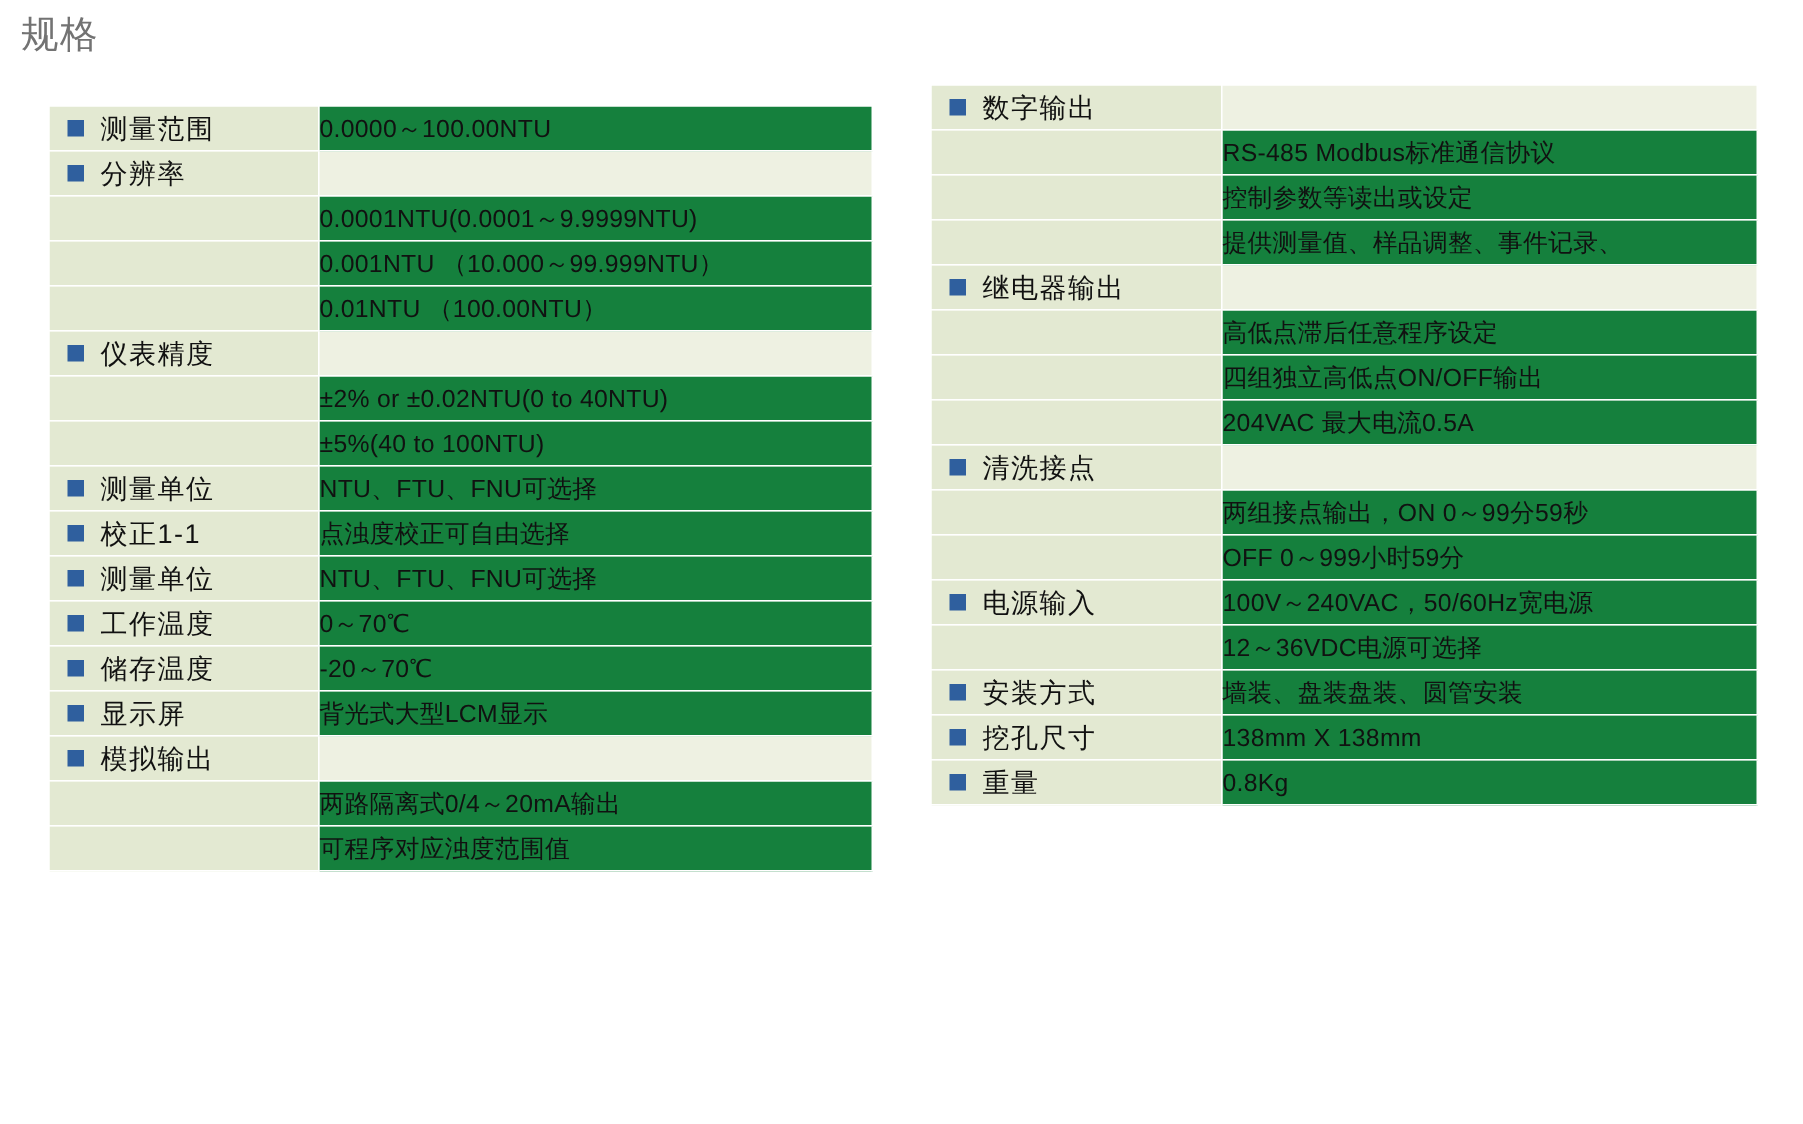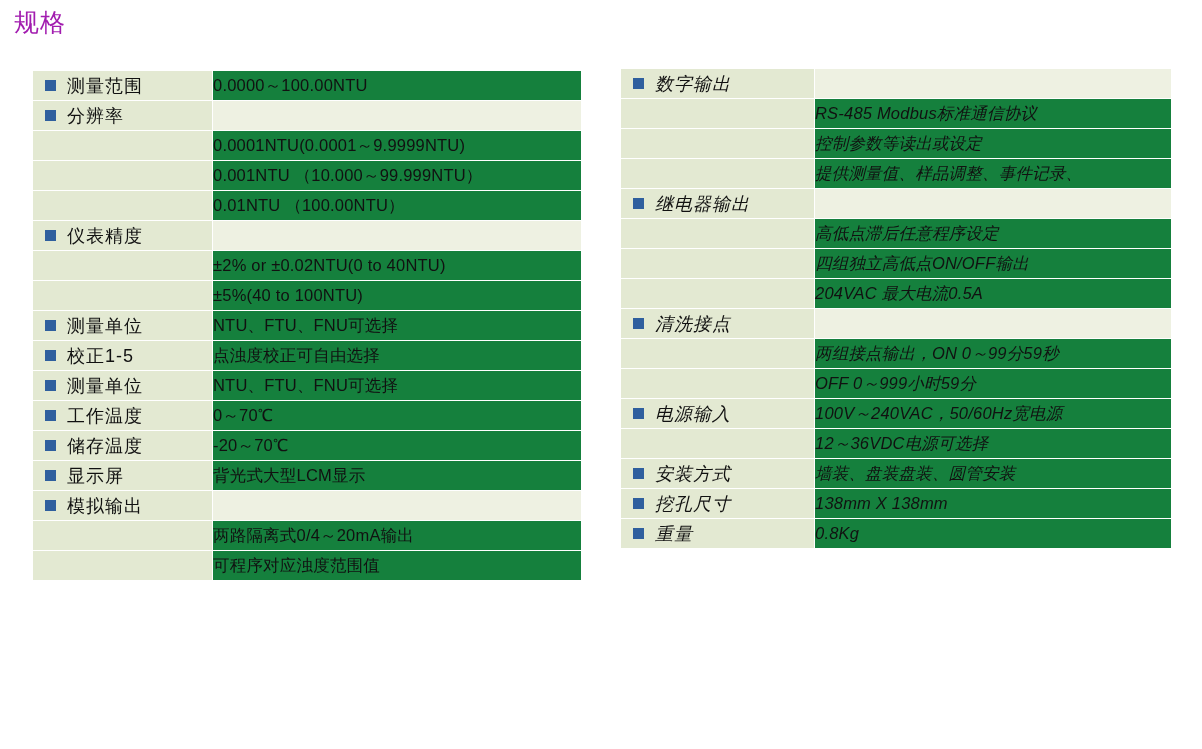--- a/index.html
+++ b/index.html
@@ -12,39 +12,38 @@
     height: 749px;
     font-family: "Liberation Serif", "DejaVu Serif", serif;
     position: relative;
     overflow: hidden;
   }
   #page-title {
     position: absolute;
     left: 14px;
     top: 6px;
     font-size: 25px;
-    color: #a21caf;
+    color: #737373;
     font-family: Liberation Mono, monospace;
     letter-spacing: 1px;
   }
   .spec-table {
     position: absolute;
     border-collapse: collapse;
     table-layout: fixed;
   }
   #table-left {
     left: 32px;
     top: 70px;
     width: 549px;
   }
   #table-right {
     left: 620px;
-    top: 68px;
+    top: 56px;
     width: 551px;
-    font-style: italic;
   }
   .spec-table td {
     height: 29px;
     padding: 0 0 0 0;
     font-size: 17px;
     color: #1a1a1a;
     vertical-align: middle;
     border: 1px solid #ffffff;
   }
   .cell-label {
@@ -178,21 +177,21 @@
             <span class="bullet"></span>
             <span class="label-text">测量单位</span>
           </div>
         </td>
         <td class="cell-value"><span class="value-text">NTU、FTU、FNU可选择</span></td>
       </tr>
       <tr>
         <td class="cell-label">
           <div class="label-inner">
             <span class="bullet"></span>
-            <span class="label-text">校正1-5</span>
+            <span class="label-text">校正1-1</span>
           </div>
         </td>
         <td class="cell-value"><span class="value-text">点浊度校正可自由选择</span></td>
       </tr>
       <tr>
         <td class="cell-label">
           <div class="label-inner">
             <span class="bullet"></span>
             <span class="label-text">测量单位</span>
           </div>

